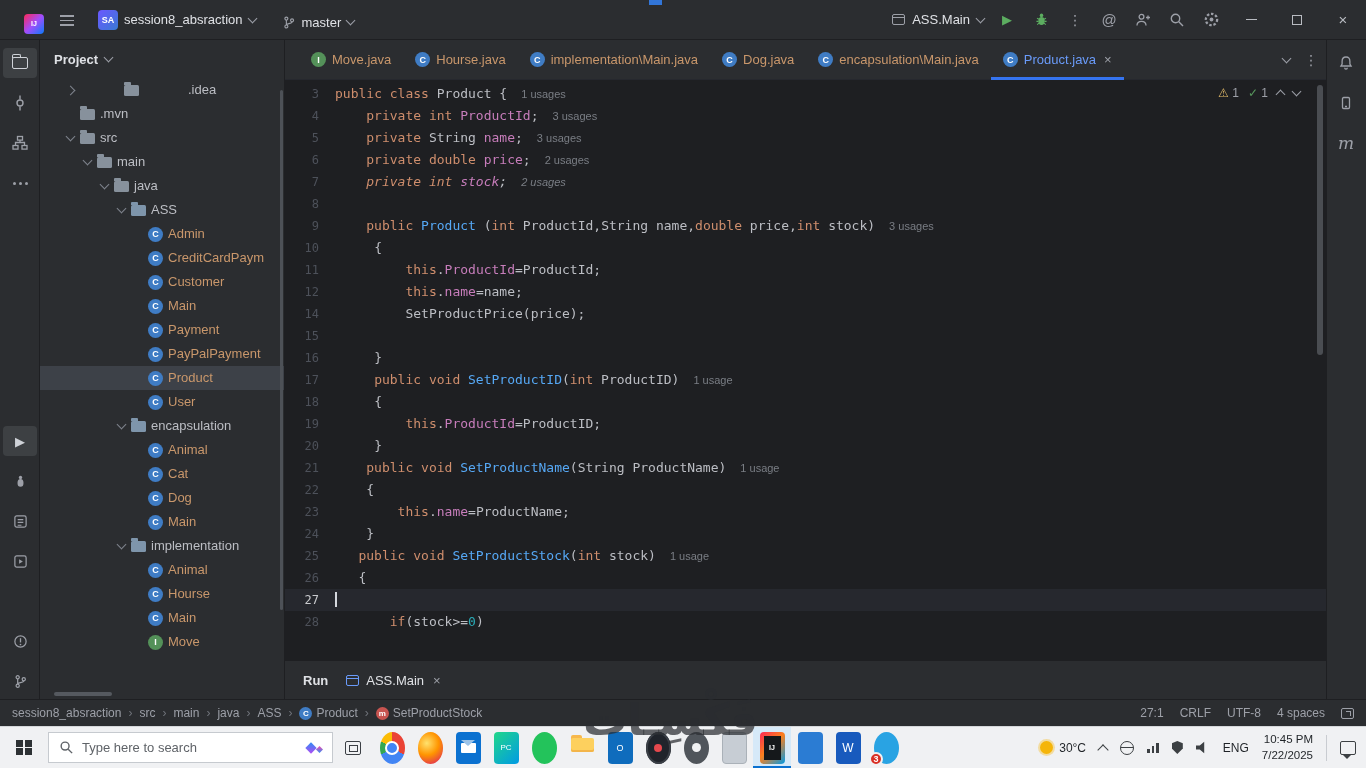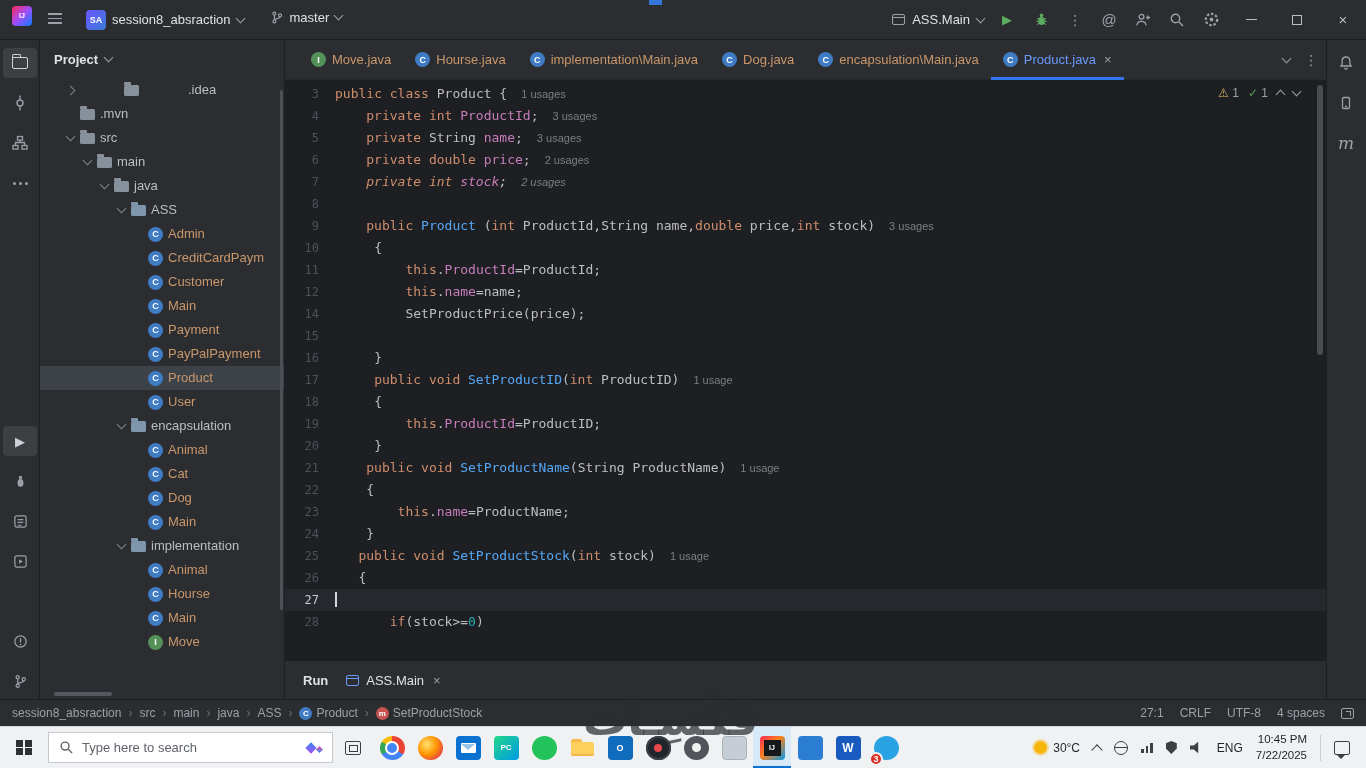--- a/index.html
+++ b/index.html
@@ -1,21 +1,21 @@
 <!DOCTYPE html>
 <html><head>
 <meta charset="utf-8">
 <style>
   *{margin:0;padding:0;box-sizing:border-box}
   html,body{width:1366px;height:768px;overflow:hidden}
   body{font-family:"Liberation Sans",sans-serif;font-size:13px;background:#1e1f22;color:#bcbec4;position:relative}
   svg{display:block}
   
   .titlebar{height:40px;background:#2b2d30;display:flex;align-items:center;border-bottom:1px solid #1e1f22;position:relative}
-  .tb-left{display:flex;align-items:flex-start;gap:10px;padding-left:12px}
+  .tb-left{display:flex;align-items:flex-end;gap:10px;padding-left:24px}
   .app-logo{width:20px;height:20px;border-radius:4px;background:linear-gradient(135deg,#fe2857,#a24dfc 50%,#087cfa);color:#fff;font-size:7px;font-weight:700;display:flex;align-items:center;justify-content:center}
   .hamburger{width:26px;height:26px;display:flex;flex-direction:column;justify-content:center;gap:3px;align-items:center;border-radius:4px}
   .hamburger i{display:block;width:14px;height:1.6px;background:#9da0a8}
   .widget{display:flex;align-items:center;gap:6px;padding:4px 8px;border-radius:4px;color:#dfe1e5}
   .proj-badge{width:20px;height:20px;border-radius:4px;background:linear-gradient(135deg,#6b57ff,#3a7bd5);color:#fff;font-size:9px;font-weight:700;display:flex;align-items:center;justify-content:center}
   .chev{width:7px;height:7px;border-right:1.5px solid #9da0a8;border-bottom:1.5px solid #9da0a8;display:inline-block}
   .chev.d{transform:rotate(45deg);margin-top:-3px}
   .chev.r{transform:rotate(-45deg)}
   .chev.u{transform:rotate(225deg);margin-top:3px}
   .tb-right{margin-left:auto;display:flex;align-items:center;height:100%}
@@ -108,21 +108,21 @@
   .tb-search{width:285px;background:#fff;border:1px solid #c6cacf;display:flex;align-items:center;gap:8px;padding:0 10px;margin:5px 0;color:#5f6368}
   .sparkle-wrap{margin-left:auto;display:flex;gap:2px}
   .sparkle{width:8px;height:8px;background:linear-gradient(135deg,#2f8cf4,#b14bf4);transform:rotate(45deg)}
   .sparkle.small{width:5px;height:5px;background:linear-gradient(135deg,#f44bb1,#2f8cf4);align-self:flex-end}
   .tb-btn{width:40px;display:flex;align-items:center;justify-content:center}
   .taskview{width:16px;height:14px;border:1.5px solid #3b3f44;border-radius:2px;position:relative;background:#f0f1f3}
   .taskview::after{content:"";position:absolute;left:3px;top:3px;width:7px;height:5px;border:1.5px solid #3b3f44}
   .tb-apps{display:flex}
   .tb-app{width:38px;display:flex;align-items:center;justify-content:center;position:relative}
   .tb-app.active{background:#d6e9f8;box-shadow:inset 0 -2px 0 #0b71d0}
-  .app-ic{width:25px;height:24px;border-radius:4px;display:flex;align-items:center;justify-content:center;font-weight:700;font-size:9px;color:#fff;position:relative}
+  .app-ic{width:25px;height:32px;border-radius:4px;display:flex;align-items:center;justify-content:center;font-weight:400;font-size:9px;color:#fff;position:relative}
   .app-ic.chrome{border-radius:50%;background:conic-gradient(#ea4335 0 120deg,#4285f4 0 240deg,#34a853 0 300deg,#fbbc05 0)}
   .app-ic.chrome::after{content:"";width:10px;height:10px;border-radius:50%;background:#4285f4;border:2.5px solid #fff}
   .app-ic.firefox{border-radius:50%;background:radial-gradient(circle at 35% 35%,#ffe26e,#ff9500 45%,#e3364e 85%)}
   .app-ic.mail{background:#0b71d0}
   .app-ic.mail::before{content:"";width:15px;height:10px;background:#fff;border-radius:1px}
   .app-ic.mail::after{content:"";position:absolute;top:8px;border-left:7.5px solid transparent;border-right:7.5px solid transparent;border-top:6px solid #9cc3e8}
   .app-ic.pycharm{background:linear-gradient(135deg,#21d789,#009ae5);font-size:8px}
   .app-ic.green{border-radius:50%;background:#23c35b}
   .app-ic.folder{background:transparent}
   .app-ic.folder::before{content:"";position:absolute;top:3px;left:1px;width:11px;height:6px;background:#f7b84c;border-radius:2px 2px 0 0}
@@ -132,21 +132,21 @@
   .app-ic.obs::after{content:"";width:8px;height:8px;border-radius:50%;background:#e5484d}
   .app-ic.gear{border-radius:50%;background:#50555b}
   .app-ic.gear::after{content:"";width:9px;height:9px;border-radius:50%;background:#f0f1f3}
   .app-ic.gray{background:#c7cdd4;border:1px solid #aab1b8}
   .app-ic.idea{background:linear-gradient(135deg,#fe2857,#fc801d 45%,#009ae5)}
   .app-ic.idea::before{content:"IJ";position:absolute;inset:4px;background:#15181b;color:#fff;font-size:7px;font-weight:700;display:flex;align-items:center;justify-content:center}
   .app-ic.blue{background:#2b7cd3}
   .app-ic.word{background:#185abd;font-size:12px}
   .app-ic.chat{border-radius:50%;background:#29a3e3}
   .app-badge{position:absolute;left:2px;bottom:2px;min-width:14px;height:14px;border-radius:7px;background:#d93025;color:#fff;font-size:9px;font-weight:700;display:flex;align-items:center;justify-content:center;border:2px solid #f0f1f3}
-  .tb-tray{margin-left:auto;display:flex;align-items:center;gap:13px;padding-right:16px}
+  .tb-tray{margin-left:auto;display:flex;align-items:center;gap:13px;padding-right:10px}
   .weather{display:flex;align-items:center;gap:6px;font-size:12px}
   .sun{width:13px;height:13px;border-radius:50%;background:#f5b50a;box-shadow:0 0 0 2px rgba(245,181,10,.35)}
   .tray-chev{width:8px;height:8px;border-right:1.6px solid #3c4043;border-bottom:1.6px solid #3c4043;transform:rotate(225deg);margin-top:4px}
   .globe{width:14px;height:14px;border:1.5px solid #3c4043;border-radius:50%;position:relative}
   .globe::after{content:"";position:absolute;left:0;right:0;top:5px;height:1.3px;background:#3c4043}
   .tray-bars{display:flex;align-items:flex-end;gap:2px}
   .tray-bars i{width:2.6px;background:#3c4043;display:block}
   .tray-bars i:nth-child(1){height:4px}.tray-bars i:nth-child(2){height:7px}.tray-bars i:nth-child(3){height:10px}
   .shield{width:11px;height:13px;background:#3c4043;clip-path:polygon(50% 0,100% 18%,100% 58%,50% 100%,0 58%,0 18%)}
   .speaker{width:14px;height:13px;background:#3c4043;clip-path:polygon(0 35%,28% 35%,60% 5%,60% 95%,28% 65%,0 65%)}

